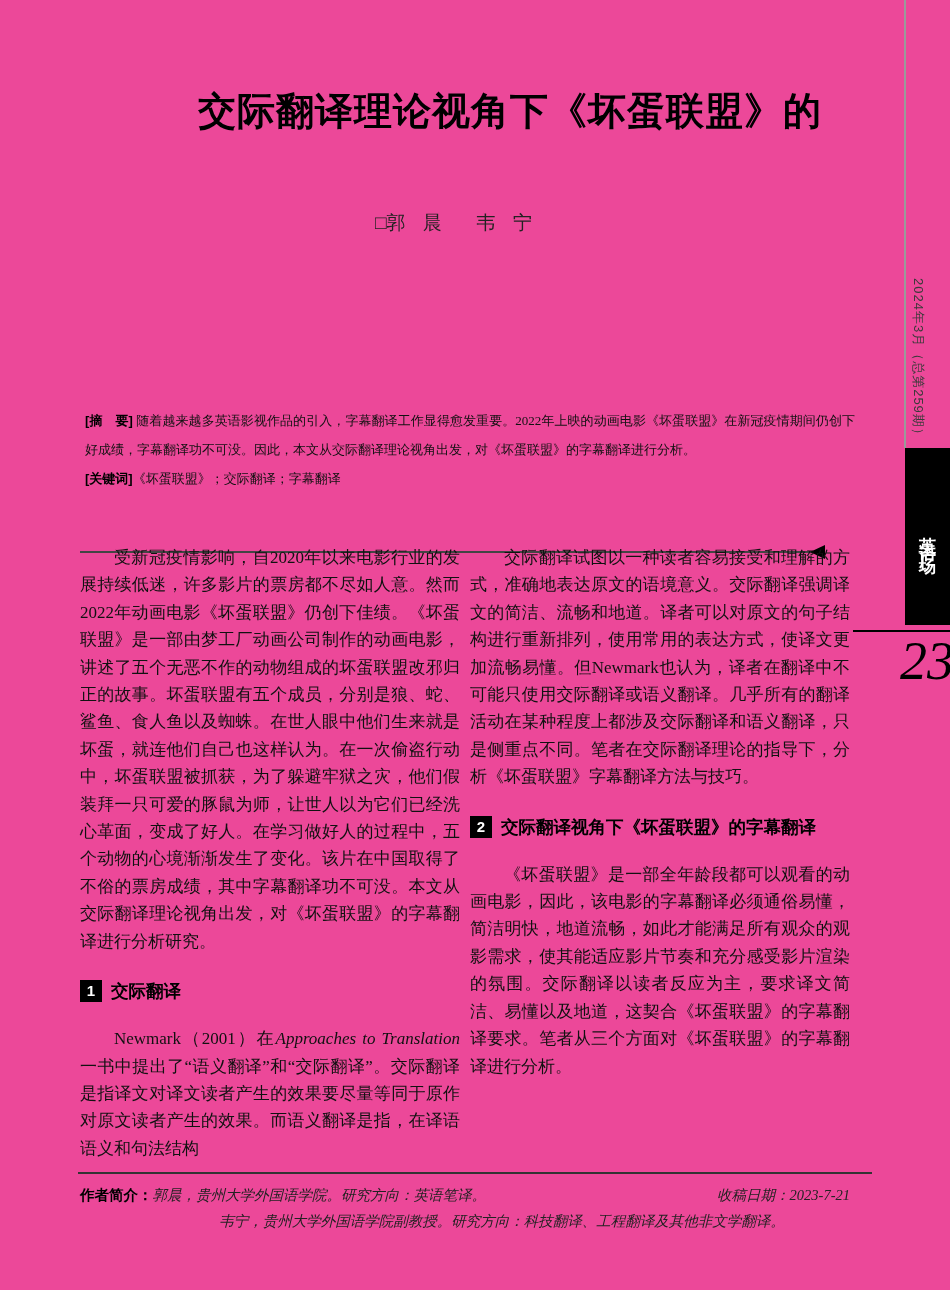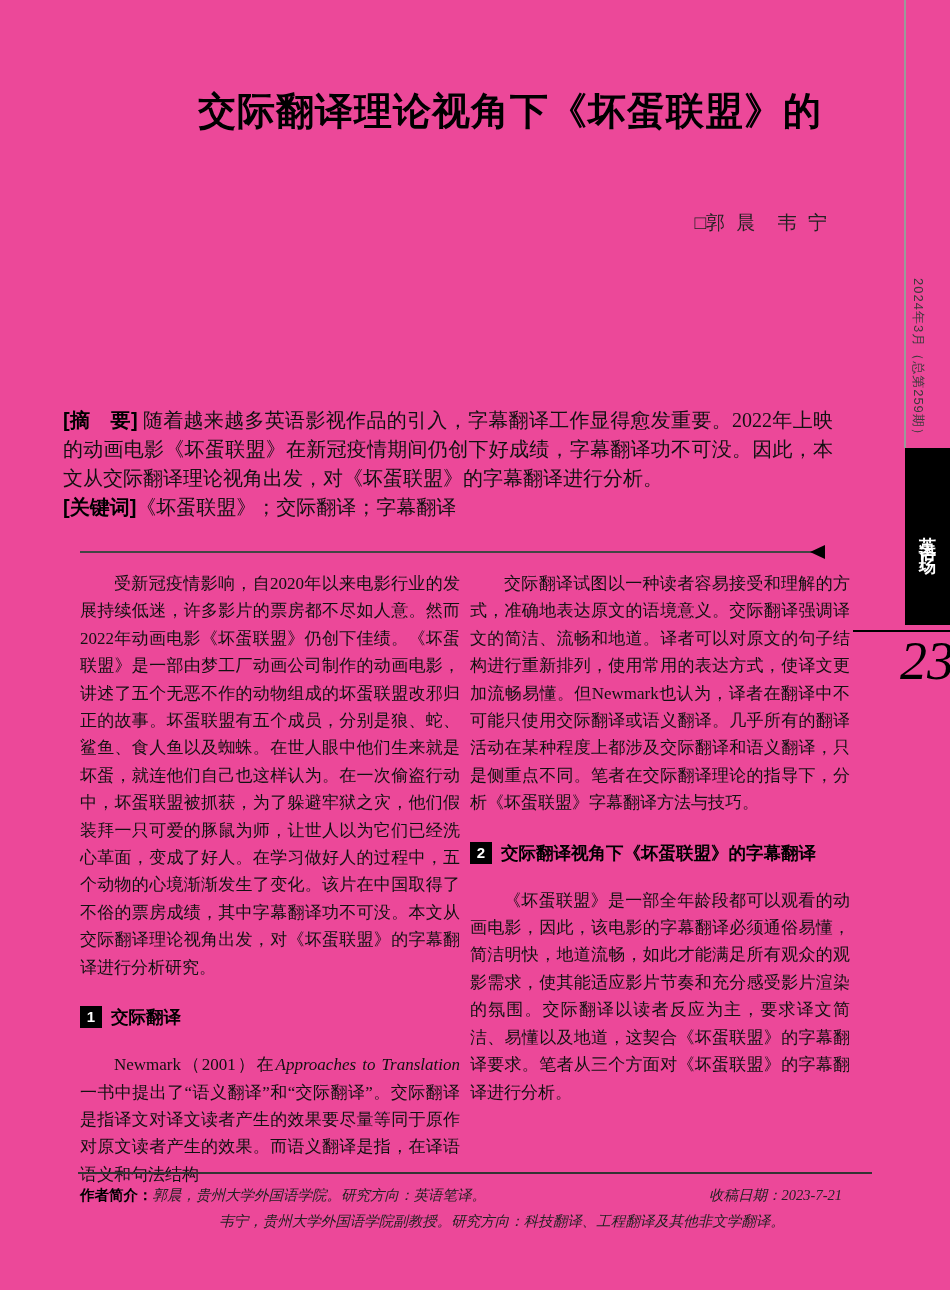--- a/index.html
+++ b/index.html
@@ -17,30 +17,30 @@
     position:absolute;left:80px;top:86px;width:742px;
     text-align:right;
     font-family:"Liberation Sans","DejaVu Sans",sans-serif;
     font-weight:bold;
     font-size:38px;line-height:50px;
     letter-spacing:1px;
     color:#000;
   }
   .authors{
     position:absolute;left:80px;top:210px;width:747px;
-    text-align:right;
-    font-family:Liberation Sans, sans-serif;
+    text-align:center;
+    font-family:Liberation Mono, monospace;
     font-size:19px;color:#222;
     white-space:pre;
     word-spacing:6px;
   }
   
   .meta-block{
-    position:absolute;left:63px;top:406px;width:770px;
-    font-size:20px;line-height:29px;
+    position:absolute;left:85px;top:406px;width:770px;
+    font-size:13px;line-height:29px;
     text-align:justify;
   }
   .meta-label{
     font-family:"Liberation Sans","DejaVu Sans",sans-serif;
     font-weight:bold;
     color:#000;
   }
   .meta-row{margin:0;}
   .meta-ids span.val{margin-right:30px;}
   .meta-ids span.val:last-child{margin-right:0;}
@@ -49,21 +49,21 @@
     position:absolute;left:80px;top:551px;width:733px;height:2px;background:#444;
   }
   .divider-arrow{
     position:absolute;left:810px;top:545px;width:0;height:0;
     border-top:7px solid transparent;
     border-bottom:7px solid transparent;
     border-right:15px solid #000;
   }
   
   .col{
-    position:absolute;top:570px;width:380px;
+    position:absolute;top:544px;width:380px;
     font-size:17px;line-height:27.4px;
     text-align:justify;
   }
   .col-left{left:80px;}
   .col-right{left:470px;}
   .col p{margin:0;}
   .col p.indent{text-indent:2em;}
   .sec-heading{
     display:flex;align-items:center;gap:9px;
     margin:25px 0 23px 0;
@@ -116,21 +116,21 @@
   .footer{
     position:absolute;left:80px;top:1182px;width:770px;
     font-size:14.5px;line-height:26px;
   }
   .footer .bio-label{
     font-family:"Liberation Sans","DejaVu Sans",sans-serif;
     font-weight:bold;font-style:normal;color:#000;
   }
   .footer .kai{font-style:italic;color:#222;}
   .footer-row1{position:relative;}
-  .footer-date{position:absolute;right:8px;top:0;}
+  .footer-date{position:absolute;right:0;top:0;}
   .footer-row2{padding-left:74px;text-align:center;}
 </style>
 </head>
 <body>
 
 <div class="page">
 
   <div class="title-block">
     <div>交际翻译理论视角下《坏蛋联盟》的</div>
   </div>

